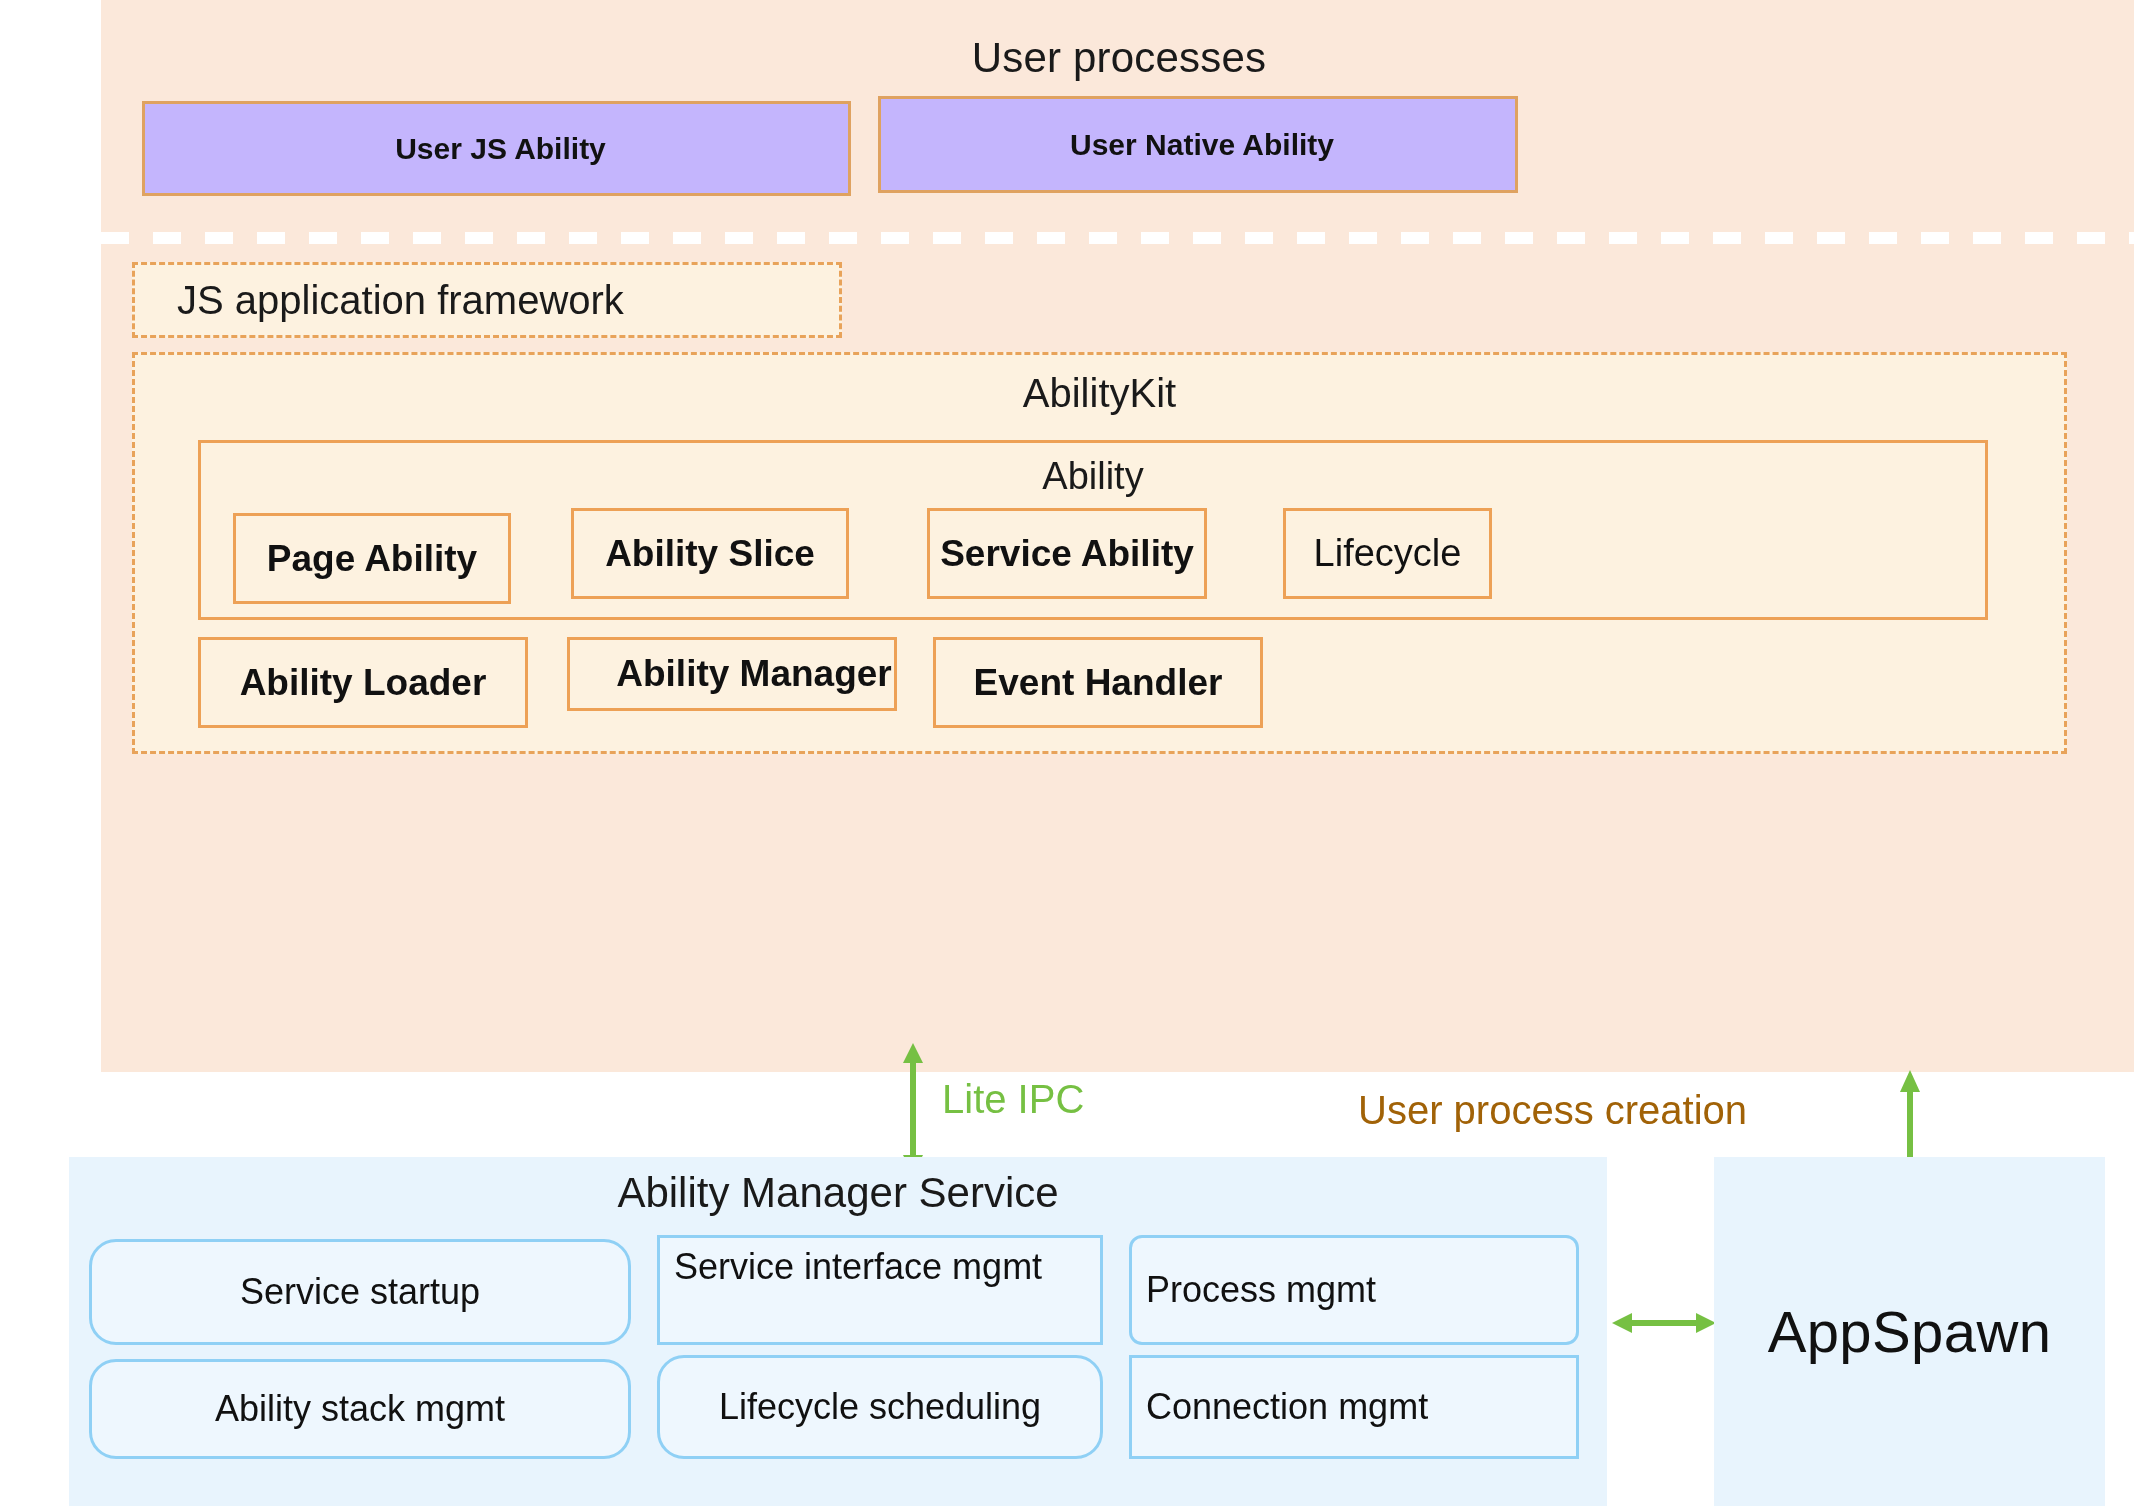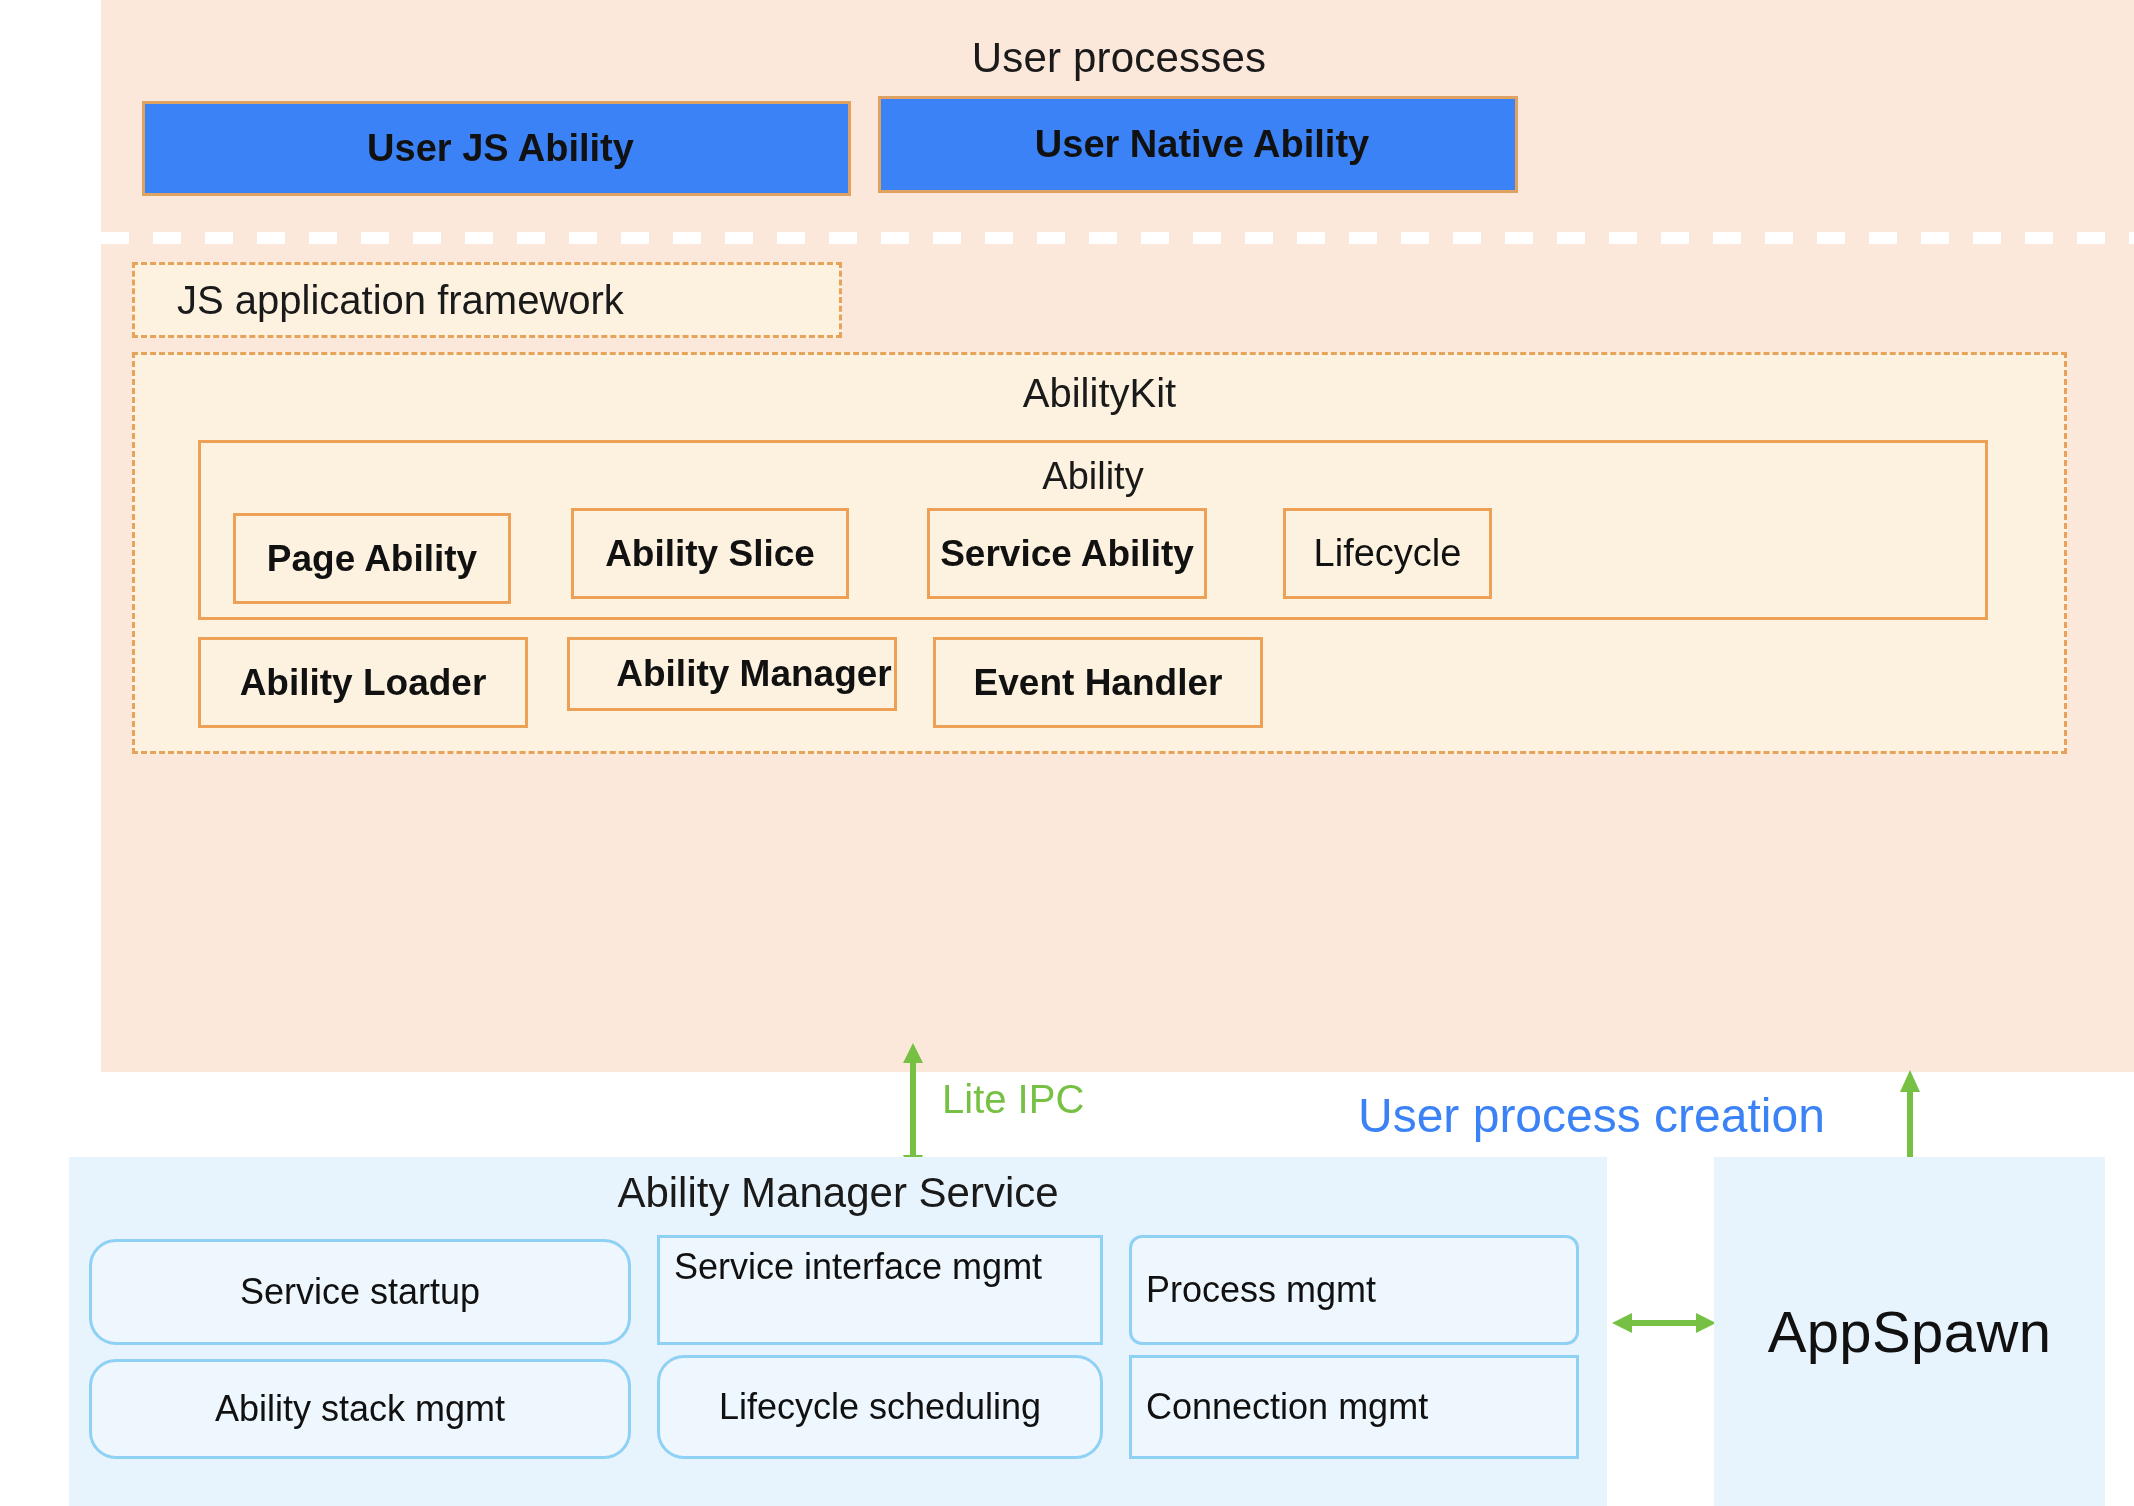--- a/index.html
+++ b/index.html
@@ -37,27 +37,27 @@
     top: 34px;
     width: 2036px;
     text-align: center;
     font-size: 42px;
     color: #1a1a1a;
     letter-spacing: 0.2px;
   }
 
   .ability-box-outer {
     position: absolute;
-    background: #3b82f6;
+    background: #c4b5fd;
     border: 3px solid #dfa260;
     box-sizing: border-box;
     display: flex;
     align-items: center;
     justify-content: center;
-    font-size: 38px;
+    font-size: 30px;
     font-weight: bold;
     color: #111111;
     padding-left: 8px;
   }
   #user-js-ability   { left: 41px;   top: 101px; width: 709px;  height: 95px; }
   #user-native-ability { left: 777px; top: 96px;  width: 640px;  height: 97px; }
 
   
   .white-divider {
     position: absolute;
@@ -167,22 +167,22 @@
     left: 942px;
     top: 1077px;
     font-size: 40px;
     color: #76c043;
     white-space: nowrap;
   }
   .creation-label {
     position: absolute;
     left: 1358px;
     top: 1088px;
-    font-size: 48px;
-    color: #3b82f6;
+    font-size: 40px;
+    color: #a16207;
     white-space: nowrap;
   }
   .arrow-v-double {
     position: absolute;
     left: 902px;
     top: 1043px;
     width: 22px;
     height: 132px;
   }
   .arrow-v-single {

